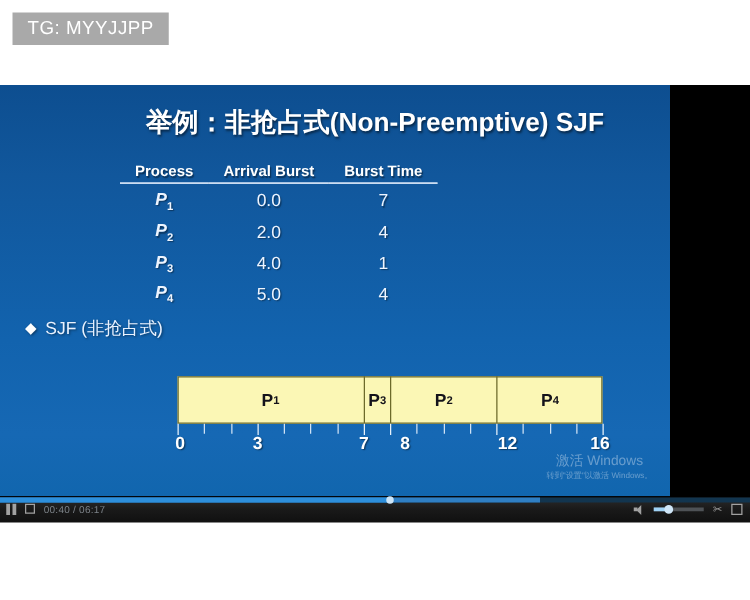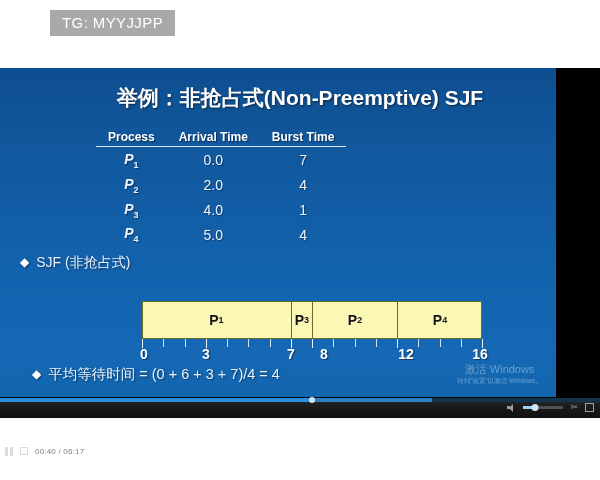--- a/index.html
+++ b/index.html
@@ -11,31 +11,29 @@
   }
   #page { position: relative; width: 600px; height: 480px; background: #ffffff; }
 
   
   .tg-badge {
     position: absolute; left: 10px; top: 10px;
     background: #a9a9a9; color: #ffffff;
     font-size: 15px; letter-spacing: .4px;
     padding: 5px 12px 6px 12px;
     line-height: 1;
-    margin-left: 40px;
   }
 
   
   .player { position: absolute; left: 0; top: 68px; width: 600px; height: 349px; background:#000; }
 
   .slide {
     position: absolute; left: 0; top: 0; width: 536px; height: 329px;
     background: linear-gradient(180deg,#0d4e90 0%, #11579c 22%, #1263ae 62%, #1668b4 85%, #1166ae 100%);
     overflow: hidden;
-    padding-left: 20px;
   }
 
   .slide-title {
     position: absolute; left: 0; top: 16px; width: 600px;
     text-align: center;
     color: #ffffff; font-weight: bold; font-size: 21px;
     text-shadow: 1px 1px 2px rgba(0,0,0,.55);
     white-space: nowrap;
   }
 
@@ -119,21 +117,21 @@
     border-top: 1px solid #000;
   }
   .seekbar { position: absolute; left: 0; top: 0; width: 600px; height: 4px; background: #12354f; }
   .seekbar .loaded { position: absolute; left: 0; top: 0; height: 4px; width: 72%; background: #2f7fc4; }
   .seekbar .played { position: absolute; left: 0; top: 0; height: 4px; width: 52%; background: #2d8fdc; }
   .seekbar .knob {
     position: absolute; left: 52%; top: -1px; width: 6px; height: 6px; border-radius: 50%;
     background: #cfe6f8; transform: translateX(-50%);
   }
 
-  .ctl-left { position: absolute; left: 5px; top: 5px; display: flex; align-items: flex-start; gap: 7px; margin-top: 44px; }
+  .ctl-left { position: absolute; left: 5px; top: 5px; display: flex; align-items: flex-start; gap: 7px; }
   .ctl-right { position: absolute; right: 6px; top: 5px; display: flex; align-items: center; gap: 7px; }
   .ico { display: inline-block; opacity: .75; }
 
   .ic-pause { width: 8px; height: 9px; position: relative; }
   .ic-pause::before, .ic-pause::after {
     content:""; position:absolute; top:0; width:3px; height:9px; background:#cfcfcf;
   }
   .ic-pause::before { left: 0; } .ic-pause::after { right: 0; }
 
   .ic-stop { width: 8px; height: 8px; border: 1.5px solid #cfcfcf; box-sizing: border-box; }
@@ -173,21 +171,21 @@
   <div class="player">
 
     <div class="slide">
 
       <div class="slide-title">举例：非抢占式(Non-Preemptive) SJF</div>
 
       <table class="proc-table">
         <thead>
           <tr>
             <th>Process</th>
-            <th>Arrival Time</th>
+            <th>Arrival Burst</th>
             <th>Burst Time</th>
           </tr>
         </thead>
         <tbody>
           <tr>
             <td class="pname"><span>P</span><sub>1</sub></td>
             <td>0.0</td>
             <td>7</td>
           </tr>
           <tr>
@@ -254,23 +252,20 @@
 
       <div class="axis-labels">
         <span style="left:144px">0</span>
         <span style="left:206px">3</span>
         <span style="left:291px">7</span>
         <span style="left:324px">8</span>
         <span style="left:406px">12</span>
         <span style="left:480px">16</span>
       </div>
 
-      <div class="bullet" id="bullet-avg">
-        <span class="dia">◆</span><span>平均等待时间 = (0 + 6 + 3 + 7)/4  = 4</span>
-      </div>
 
       <div class="win-wm">
         <div class="l1">激活 Windows</div>
         <div class="l2">转到"设置"以激活 Windows。</div>
       </div>
 
     </div>
 
     <div class="controls">
       <div class="seekbar">

